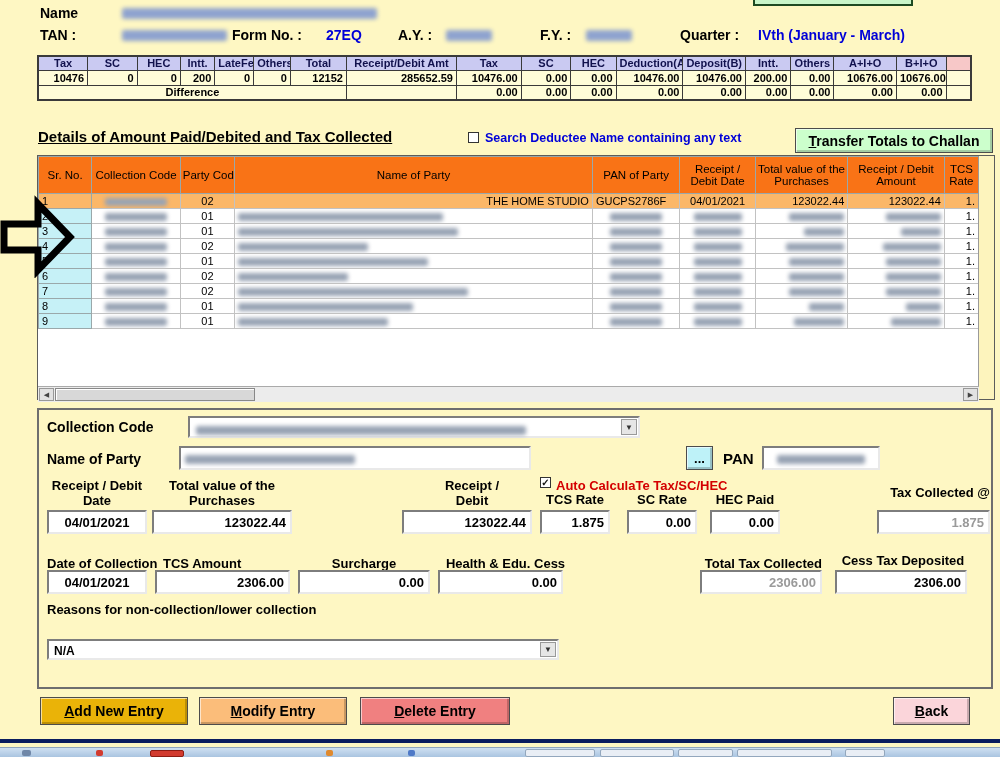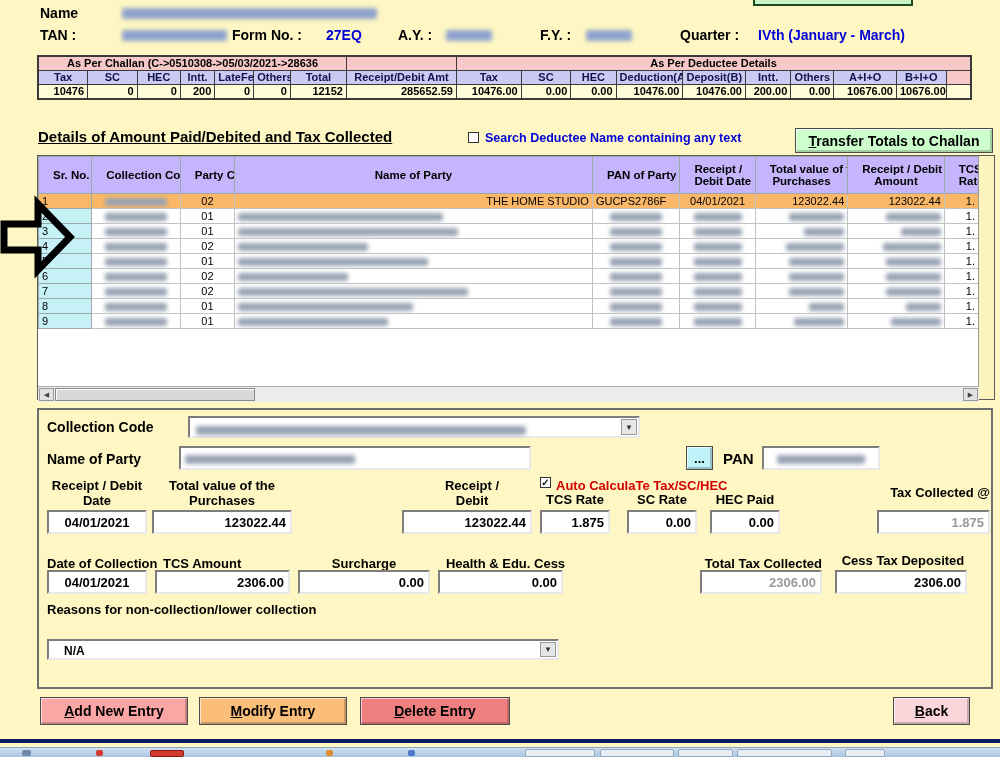--- a/index.html
+++ b/index.html
@@ -28,22 +28,22 @@
   
   table { border-collapse:collapse; table-layout:fixed; }
   #challan { border:2px solid #3a3a3a; background:#fffdd8; }
   #challan td { border:1px solid #3a3a3a; font-size:11px; overflow:hidden; white-space:nowrap; padding:0 3px; }
   #challan .grp  { background:#f7c8c8; font-weight:bold; text-align:center; height:14px; }
   #challan .colh { background:#cacaf2; font-weight:bold; text-align:center; height:14px; color:#11114d; }
   #challan .val  { background:#fffdd8; text-align:right; height:15px; font-weight:bold; }
   #challan .diff { background:#fffdd8; text-align:center; font-weight:bold; height:15px; }
   #gridwrap { background:#fff; border:1px solid #5c5c5c; }
   #grid { width:941px; }
-  #grid th { background:#c4b5fd; border:1px solid #9aa8aa; font-size:11.5px; font-weight:bold; height:37px;
-             overflow:hidden; white-space:nowrap; padding:0 14px; color:#000; }
+  #grid th { background:#f97316; border:1px solid #9aa8aa; font-size:11.5px; font-weight:normal; height:37px;
+             overflow:hidden; white-space:nowrap; padding:0 2px; color:#000; }
   #grid td { border:1px solid #c2c2c2; border-top:none; font-size:11px; height:15px; overflow:hidden;
              white-space:nowrap; padding:0 3px; background:#fff; }
   #grid tr.sel td { background:#fbb768; }
   #grid td.srno { background:#c6f1f7; border-color:#9aa8aa; }
   .vstrip { background:#fdf4bd; border-left:1px solid #9a9a9a; }
   .hscroll { background:#ececec; border-top:1px solid #aaa; position:relative; }
   .hs-arrow { position:absolute; top:1px; width:15px; height:13px; background:#e2e2e2; border:1px solid #999;
               font-size:7px; color:#444; text-align:center; line-height:12px; }
   .hs-thumb { position:absolute; top:1px; left:17px; width:200px; height:13px; background:#d8d8d8;
               border:1px solid #888; box-shadow:inset 1px 1px 0 #fff; }
@@ -86,25 +86,20 @@
       <col style="width:42px">
       <col style="width:62px">
       <col style="width:58px">
       <col style="width:42px">
       <col style="width:40px">
       <col style="width:58px">
       <col style="width:46px">
       <col style="width:23px">
     </colgroup>
     <tbody>
-      <tr>
-        <td class="grp" colspan="7">As Per Challan (C-&gt;0510308-&gt;05/03/2021-&gt;28636</td>
-        <td class="grp"></td>
-        <td class="grp" colspan="10">As Per Deductee Details</td>
-      </tr>
       <tr>
         <td class="colh">Tax</td>
         <td class="colh">SC</td>
         <td class="colh">HEC</td>
         <td class="colh">Intt.</td>
         <td class="colh">LateFee</td>
         <td class="colh">Others</td>
         <td class="colh">Total</td>
         <td class="colh">Receipt/Debit Amt</td>
         <td class="colh">Tax</td>
@@ -131,20 +126,34 @@
         <td class="val">0.00</td>
         <td class="val">0.00</td>
         <td class="val">10476.00</td>
         <td class="val">10476.00</td>
         <td class="val">200.00</td>
         <td class="val">0.00</td>
         <td class="val">10676.00</td>
         <td class="val">10676.00</td>
         <td class="val"></td>
       </tr>
+      <tr>
+        <td class="diff" colspan="7">Difference</td>
+        <td class="val"></td>
+        <td class="val">0.00</td>
+        <td class="val">0.00</td>
+        <td class="val">0.00</td>
+        <td class="val">0.00</td>
+        <td class="val">0.00</td>
+        <td class="val">0.00</td>
+        <td class="val">0.00</td>
+        <td class="val">0.00</td>
+        <td class="val">0.00</td>
+        <td class="val"></td>
+      </tr>
     </tbody>
   </table>
 
 <div class="abs lbl" style="left:38px;top:128px;font-size:15px;text-decoration:underline;">Details of Amount Paid/Debited and Tax Collected</div>
 <span class="abs cb" style="left:468px;top:132px;"></span>
 <div class="abs lbl blue" style="left:485px;top:131px;font-size:12.5px;">Search Deductee Name containing  any text</div>
 <div class="abs btn" style="left:795px;top:128px;width:198px;height:25px;background:#ccffcc;">
     <span>Transfer Totals to Challan</span>
   </div>
 
@@ -342,25 +351,25 @@
 
 <input class="abs inp center" style="left: 47px; top: 570px; width: 100px; height: 24px;" readonly="" value="04/01/2021">
 <input class="abs inp right" style="left: 155px; top: 570px; width: 135px; height: 24px;" readonly="" value="2306.00">
 <input class="abs inp right" style="left: 298px; top: 570px; width: 132px; height: 24px;" readonly="" value="0.00">
 <input class="abs inp right" style="left: 438px; top: 570px; width: 125px; height: 24px;" readonly="" value="0.00">
 <input class="abs inp right ro" style="left: 700px; top: 570px; width: 122px; height: 24px;" readonly="" value="2306.00">
 <input class="abs inp right" style="left: 835px; top: 570px; width: 132px; height: 24px;" readonly="" value="2306.00">
 
 <div class="abs lbl" style="left:47px;top:602px;">Reasons for non-collection/lower collection</div>
 <div class="abs ddl" style="left:47px;top:617px;width:512px;height:21px;">
-  <span style="font-size:12px;font-weight:bold;padding-left:15px;line-height:17px;display:inline-block;">N/A</span>
+  <span style="font-size:12px;font-weight:bold;padding-left:5px;line-height:17px;display:inline-block;">N/A</span>
   <span class="dd-arrow">▼</span>
 </div>
 
-<div class="abs btn" style="left:40px;top:697px;width:148px;height:28px;background:#fca5a5;">
+<div class="abs btn" style="left:40px;top:697px;width:148px;height:28px;background:#eab308;">
     <span>Add New Entry</span>
   </div>
 <div class="abs btn" style="left:199px;top:697px;width:148px;height:28px;background:#fbbd7a;">
     <span>Modify Entry</span>
   </div>
 <div class="abs btn" style="left:360px;top:697px;width:150px;height:28px;background:#f08080;">
     <span>Delete Entry</span>
   </div>
 <div class="abs btn" style="left:893px;top:697px;width:77px;height:28px;background:#fbd5da;">
     <span>Back</span>

